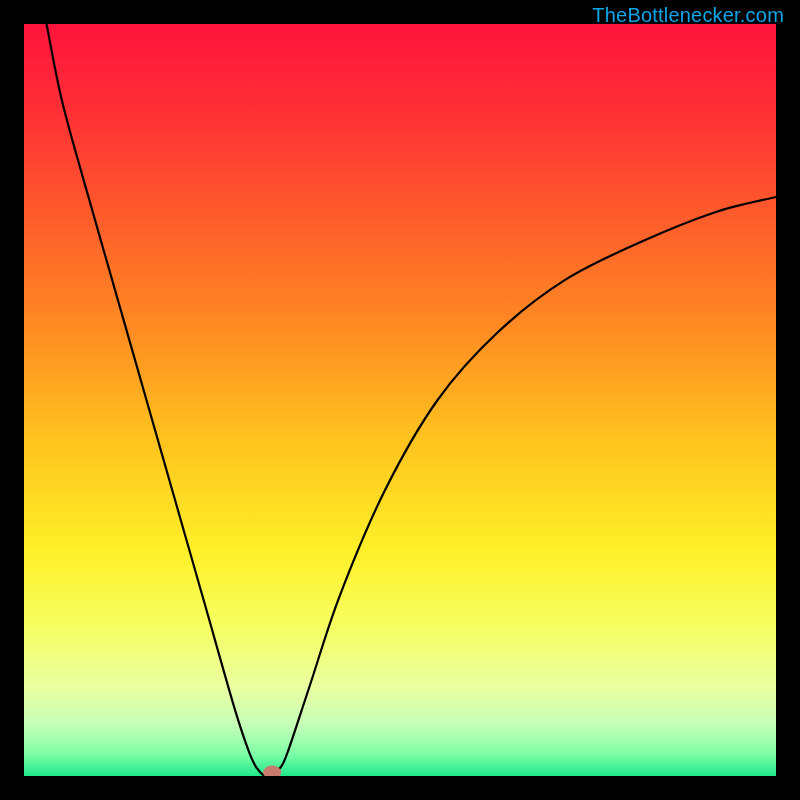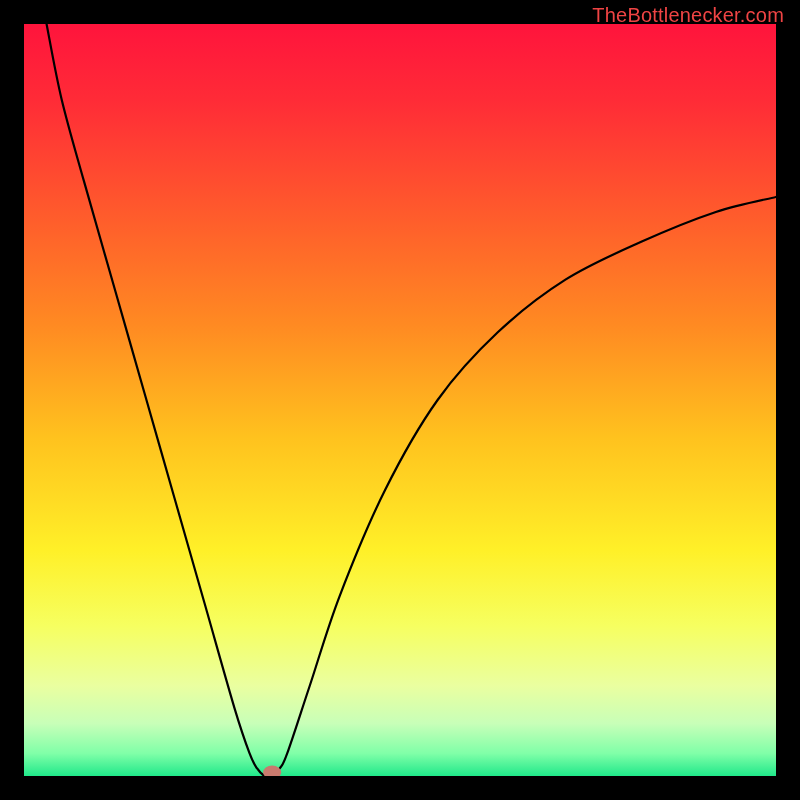--- a/index.html
+++ b/index.html
@@ -8,21 +8,21 @@
     width: 800px;
     height: 800px;
     background: #000;
     font-family: Arial, Helvetica, sans-serif;
     position: relative;
   }
   .watermark {
     position: absolute;
     top: 4px;
     right: 16px;
-    color: #ef4444;
+    color: #0ea5e9;
     font-size: 20px;
     font-weight: 400;
     z-index: 10;
     letter-spacing: 0.2px;
   }
   .plot-frame {
     position: absolute;
     left: 24px;
     top: 24px;
     width: 752px;

